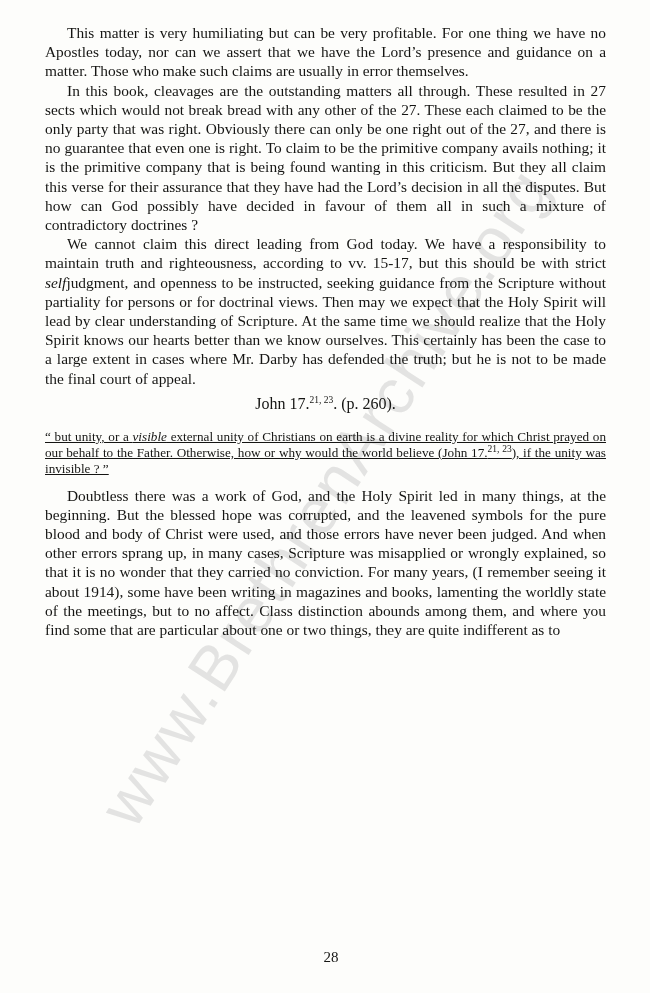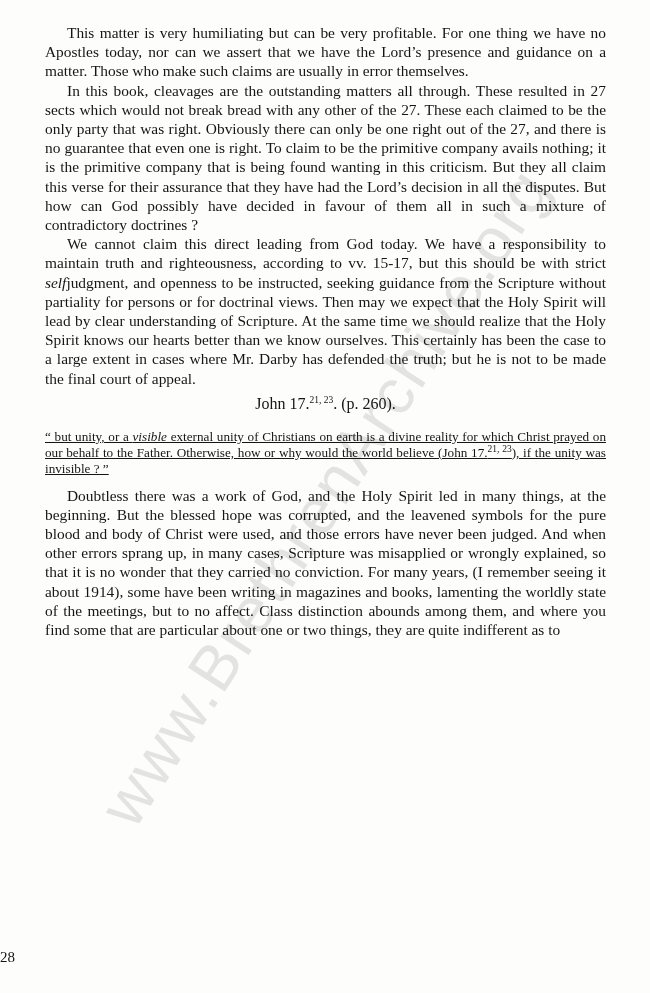--- a/index.html
+++ b/index.html
@@ -54,23 +54,23 @@
   .quote {
     font-size: 13.2px;
     line-height: 15.9px;
     text-indent: 0 !important;
     margin: 0 0 9px 0 !important;
     text-decoration: underline;
   }
   .page-number {
     position: absolute;
     bottom: 27px;
-    left: 0;
+    left: 12px;
     right: 0;
-    text-align: left;
+    text-align: center;
     font-size: 15px;
     z-index: 1;
   }
 </style>
 </head>
 <body>
 
 <div class="page">
 
   <div class="watermark">www.BrethrenArchive.org</div>

